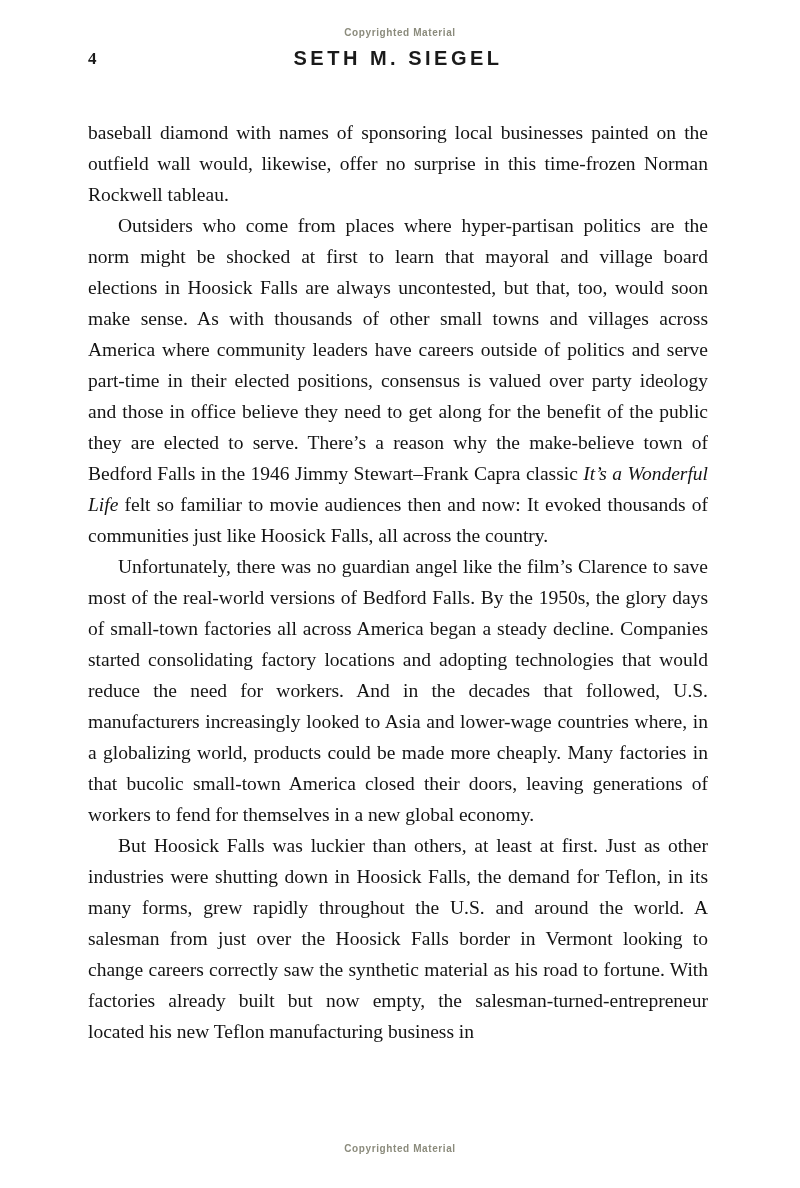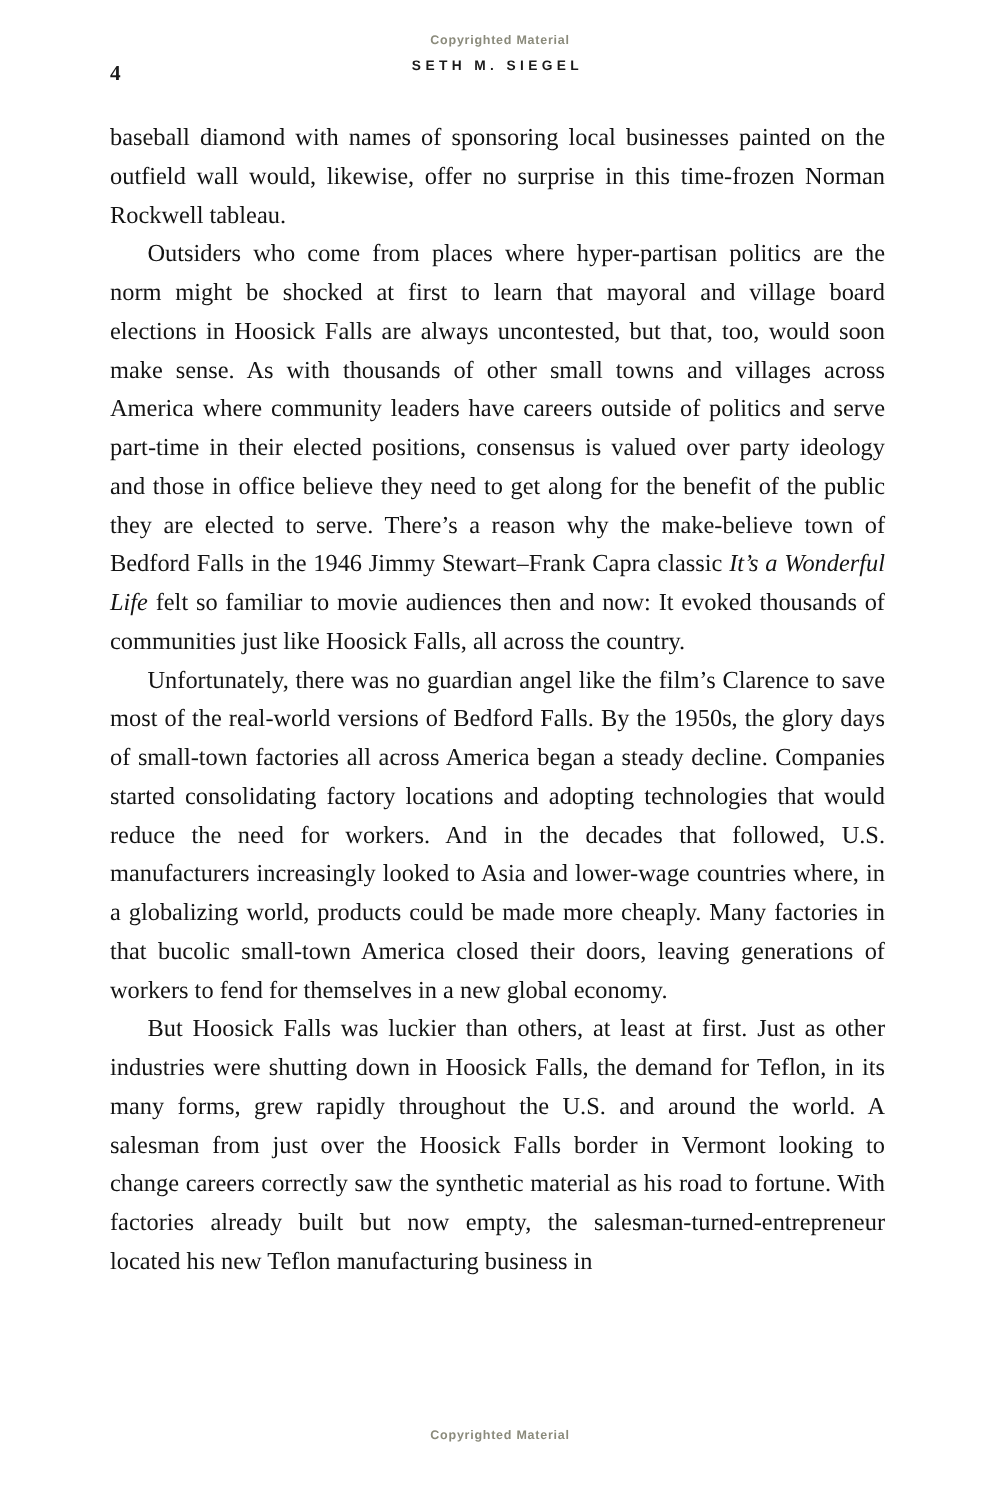--- a/index.html
+++ b/index.html
@@ -44,21 +44,21 @@
     font-family: "Liberation Serif", serif;
     font-weight: bold;
     font-size: 17px;
     color: #1a1a1a;
   }
   .running-head {
     display: block;
     text-align: center;
     font-family: "Liberation Sans", sans-serif;
     font-weight: bold;
-    font-size: 11px;
+    font-size: 20px;
     letter-spacing: 3.5px;
     color: #1a1a1a;
   }
 
   .body-text {
     position: absolute;
     top: 95px;
     left: 88px;
     width: 620px;
     font-size: 19.5px;
@@ -66,20 +66,21 @@
     text-align: justify;
     color: #141414;
   }
   .body-text p {
     margin: 0;
     padding: 0;
     text-indent: 30px;
   }
   .body-text p.no-indent {
     text-indent: 0;
+    margin-top: 22px;
   }
   .italic {
     font-style: italic;
   }
 </style>
 </head>
 <body>
 
 <div class="page">
 

